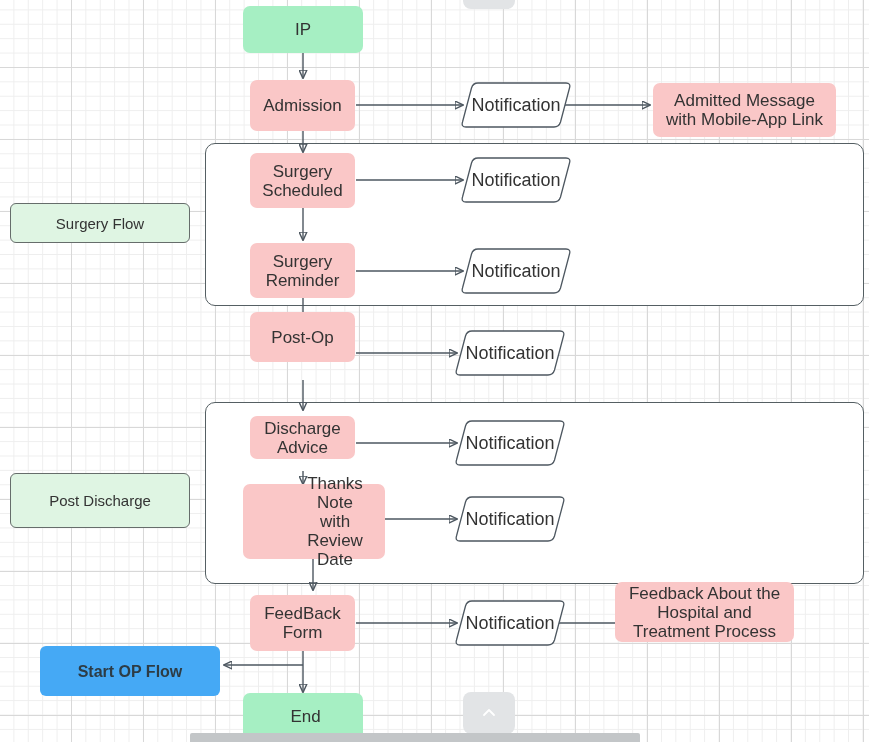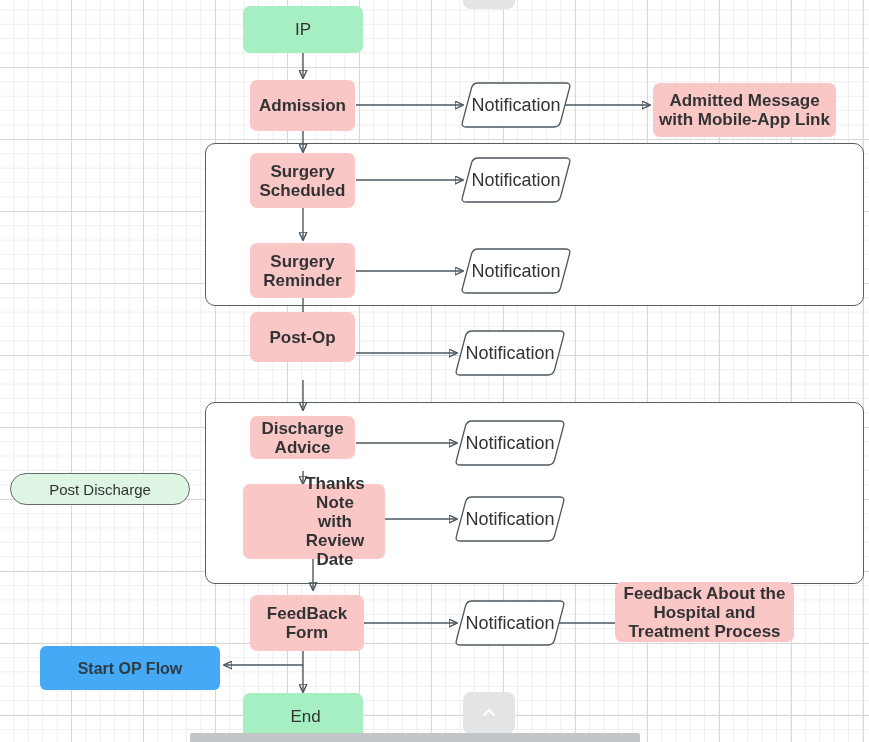--- a/index.html
+++ b/index.html
@@ -43,21 +43,21 @@
     align-items: center;
     justify-content: center;
     text-align: center;
     color: #333333;
     font-size: 17px;
     line-height: 19px;
     border-radius: 7px;
     padding: 2px 6px;
     white-space: pre-line;
   }
-  .node.pink   { background: #fac7c7; font-weight: bold; }
+  .node.pink   { background: #fac7c7; }
   .node.green  { background: #a6efc3; }
   .node.blue   { background: #45a9f5; font-weight: bold; font-size: 16px; color: #2d3c45; }
   .node.label-green {
     background: #dff5e3;
     border: 1.2px solid #666d6b;
     border-radius: 6px;
     font-size: 15px;
   }
 
   
@@ -166,36 +166,37 @@
 
   <div class="node pink" style="left:250px; top:312px; width:105px; height:50px;">Post-Op</div>
 
   <div class="node pink" style="left:250px; top:416px; width:105px; height:43px;">Discharge
 Advice</div>
 
   <div class="node pink" style="left:243px; top:484px; width:142px; height:75px;padding-left:48px;">Thanks Note
 with Review
 Date</div>
 
-  <div class="node pink" style="left:250px; top:595px; width:114px; height:56px;">FeedBack
+  <div class="node pink" style="left:250px; top:595px; width:105px; height:56px;">FeedBack
 Form</div>
 
-  <div class="node blue" style="left:40px; top:646px; width:180px; height:44px; border-radius:6px;">Start OP Flow</div>
+  <div class="node blue" style="left:40px; top:646px; width:180px; height:50px; border-radius:6px;">Start OP Flow</div>
 
   <div class="node green" style="left:243px; top:693px; width:120px; height:47px;padding-left:11px;">End</div>
 
   <div class="node pink" style="left:653px; top:83px; width:183px; height:54px;">Admitted Message
 with Mobile-App Link</div>
 
   <div class="node pink" style="left:615px; top:582px; width:179px; height:60px;">Feedback About the
 Hospital and
 Treatment Process</div>
 
-
-  <div class="node label-green" style="left:10px; top:473px; width:180px; height:32px;border-radius:16px;">Post Discharge</div>
+  <div class="node label-green" style="left:10px; top:203px; width:180px; height:40px;">Surgery Flow</div>
+
+  <div class="node label-green" style="left:10px; top:473px; width:180px; height:55px;">Post Discharge</div>
 
   <div class="notif" style="left:461px; top:79px;">
     <svg width="110" height="52" viewBox="0 0 110 52">
       <path d="M17,4 Q12,4 10.5,9 L1.5,43 Q0,48 5,48 L93,48 Q98,48 99.5,43 L108.5,9 Q110,4 105,4 Z" fill="#ffffff" stroke="#4d5760" stroke-width="1.3"></path>
     </svg>
     <span class="notif-text">Notification</span>
   </div>
 
   <div class="notif" style="left:461px; top:154px;">
     <svg width="110" height="52" viewBox="0 0 110 52">

